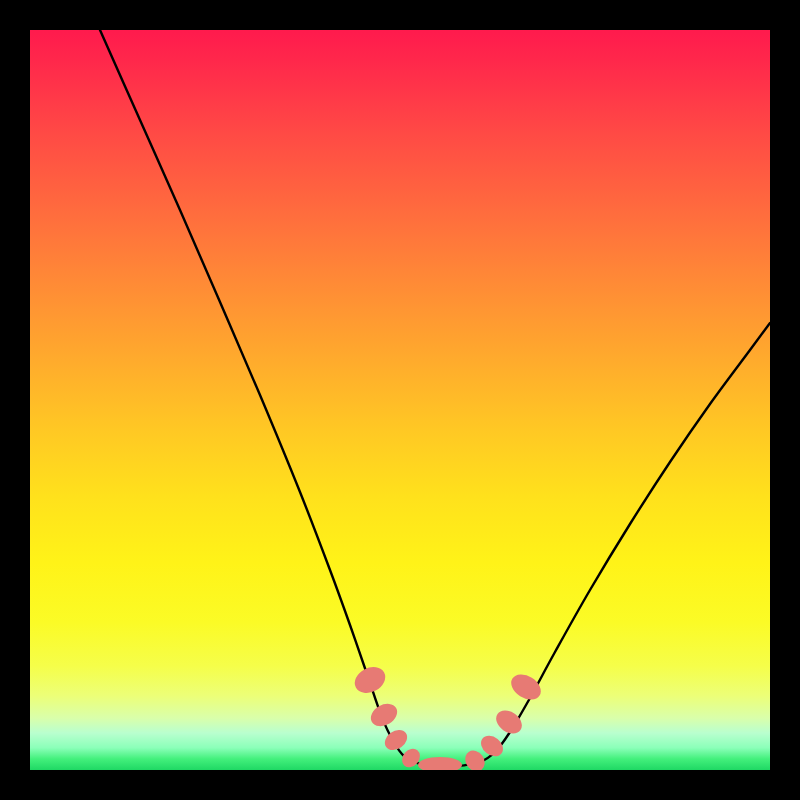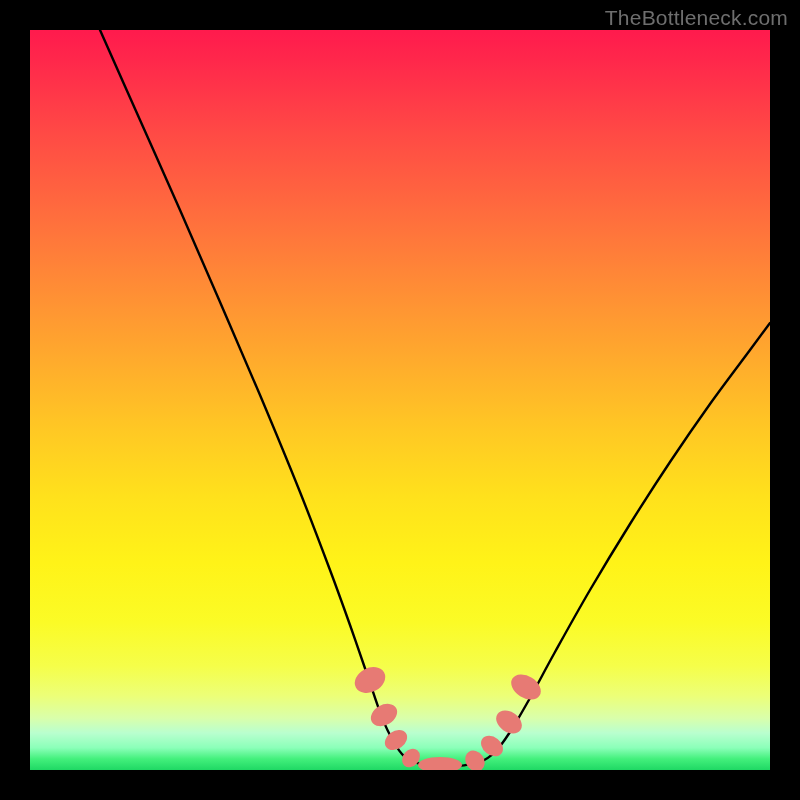--- a/index.html
+++ b/index.html
@@ -74,14 +74,13 @@
           <ellipse cx="366" cy="710" rx="9" ry="12" fill="#e77a74" transform="rotate(55 366 710)"></ellipse>
           <ellipse cx="381" cy="728" rx="8" ry="10" fill="#e77a74" transform="rotate(40 381 728)"></ellipse>
           <ellipse cx="410" cy="735" rx="22" ry="8" fill="#e77a74" transform="rotate(0 410 735)"></ellipse>
           <ellipse cx="445" cy="731" rx="9" ry="11" fill="#e77a74" transform="rotate(-35 445 731)"></ellipse>
           <ellipse cx="462" cy="716" rx="9" ry="12" fill="#e77a74" transform="rotate(-52 462 716)"></ellipse>
           <ellipse cx="479" cy="692" rx="10" ry="14" fill="#e77a74" transform="rotate(-55 479 692)"></ellipse>
           <ellipse cx="496" cy="657" rx="11" ry="16" fill="#e77a74" transform="rotate(-58 496 657)"></ellipse>
         </g>
     </svg>
   </div>
-  <div class="watermark">TheBottleneck.com</div>
 </div>
 
 </body></html>

